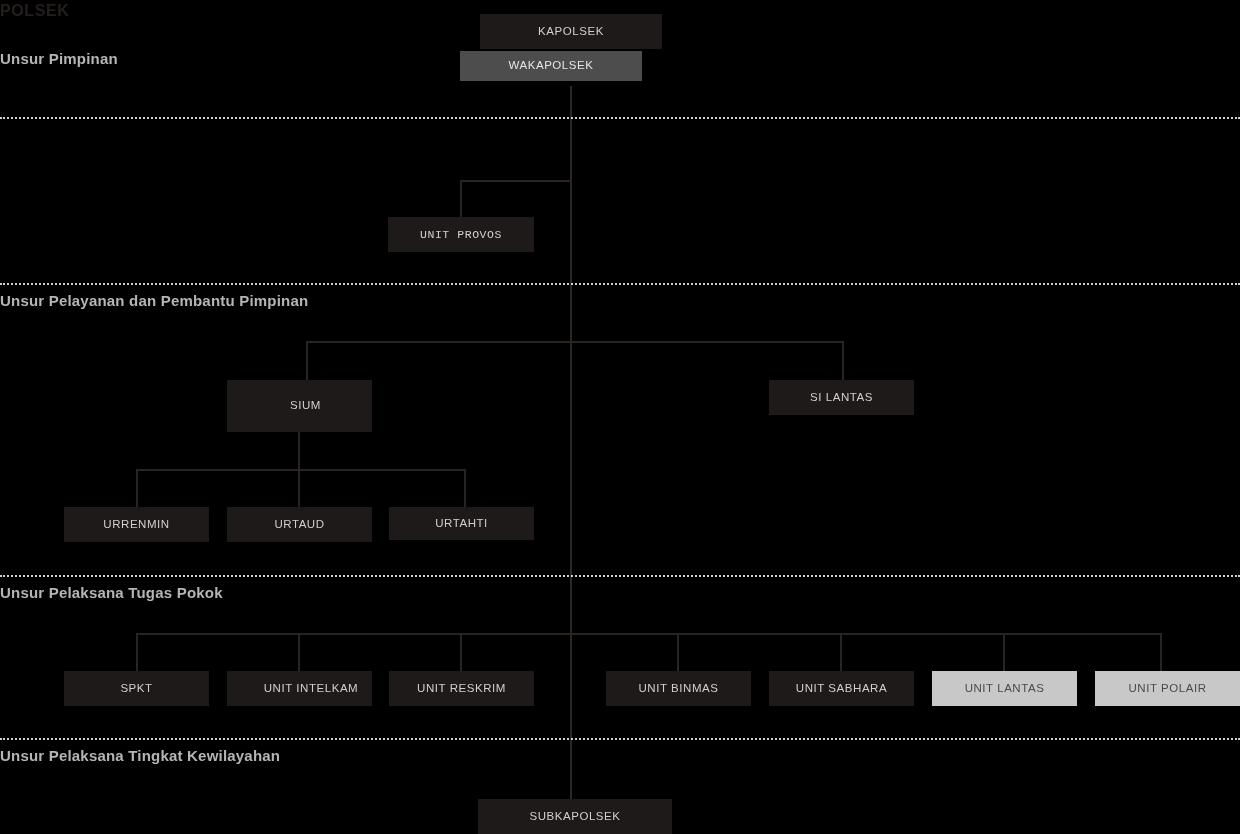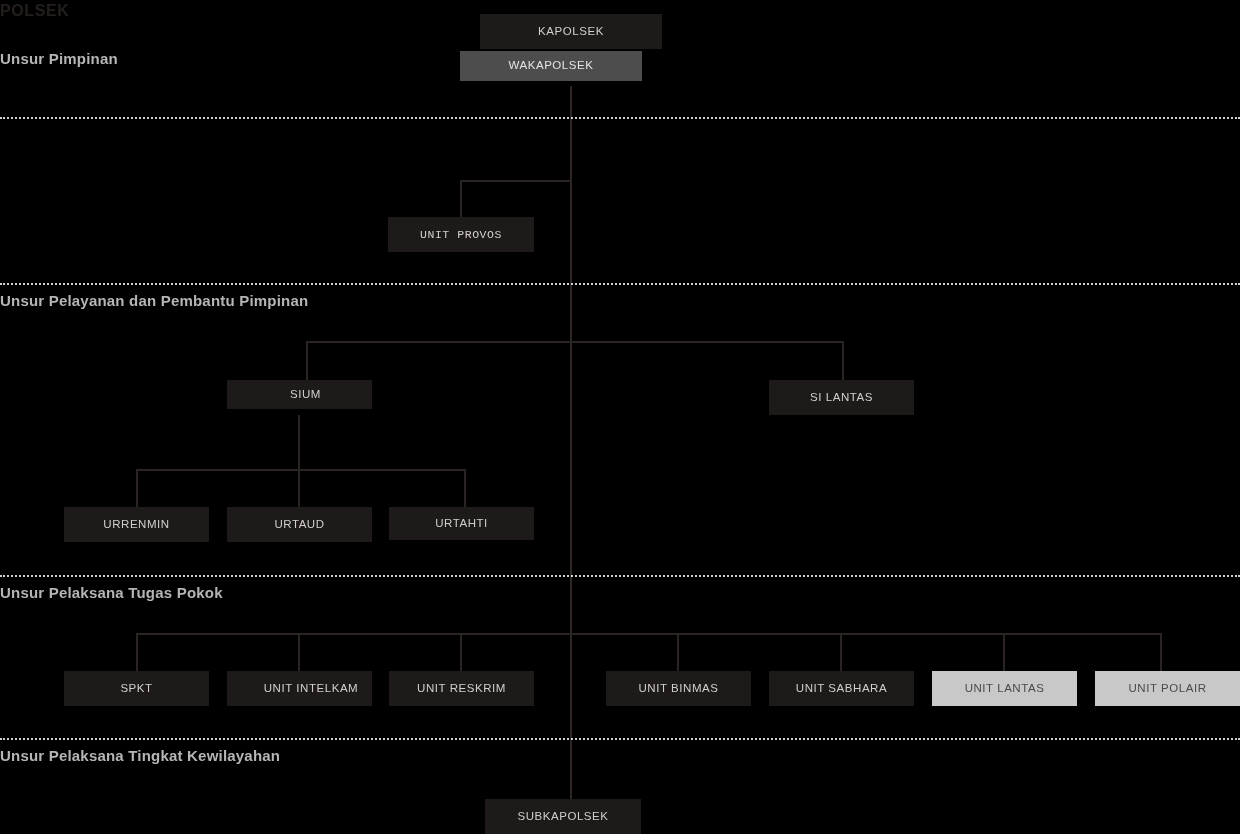--- a/index.html
+++ b/index.html
@@ -126,30 +126,30 @@
   <div class="line v" style="left:677px; top:633px; height:38px;"></div>
   <div class="line v" style="left:840px; top:633px; height:38px;"></div>
   <div class="line v" style="left:1003px; top:633px; height:38px;"></div>
   <div class="line v" style="left:1160px; top:633px; height:38px;"></div>
 
   <div class="node" style="left:480px; top:14px; width:182px; height:35px;">KAPOLSEK</div>
   <div class="node gray" style="left:460px; top:51px; width:182px; height:30px;">WAKAPOLSEK</div>
 
   <div class="node" style="left:388px; top:217px; width:146px; height:35px;font-family:Liberation Mono, monospace;">UNIT PROVOS</div>
 
-  <div class="node" style="left:227px; top:380px; width:145px; height:29px;padding-left:16px;">SIUM</div>
+  <div class="node" style="left:227px; top:380px; width:145px; height:52px;padding-left:16px;">SIUM</div>
   <div class="node" style="left:769px; top:380px; width:145px; height:35px;">SI LANTAS</div>
 
   <div class="node" style="left:64px; top:507px; width:145px; height:35px;">URRENMIN</div>
   <div class="node" style="left:227px; top:507px; width:145px; height:35px;">URTAUD</div>
   <div class="node" style="left:389px; top:507px; width:145px; height:33px;">URTAHTI</div>
 
   <div class="node" style="left:64px; top:671px; width:145px; height:35px;">SPKT</div>
   <div class="node" style="left:227px; top:671px; width:145px; height:35px;padding-left:27px;">UNIT INTELKAM</div>
   <div class="node" style="left:389px; top:671px; width:145px; height:35px;">UNIT RESKRIM</div>
   <div class="node" style="left:606px; top:671px; width:145px; height:35px;">UNIT BINMAS</div>
   <div class="node" style="left:769px; top:671px; width:145px; height:35px;">UNIT SABHARA</div>
   <div class="node light" style="left:932px; top:671px; width:145px; height:35px;">UNIT LANTAS</div>
   <div class="node light" style="left:1095px; top:671px; width:145px; height:35px;">UNIT POLAIR</div>
 
-  <div class="node" style="left:478px; top:799px; width:156px; height:35px;margin-left:7px;">SUBKAPOLSEK</div>
+  <div class="node" style="left:478px; top:799px; width:194px; height:35px;">SUBKAPOLSEK</div>
 
 </div>
 
 </body></html>

